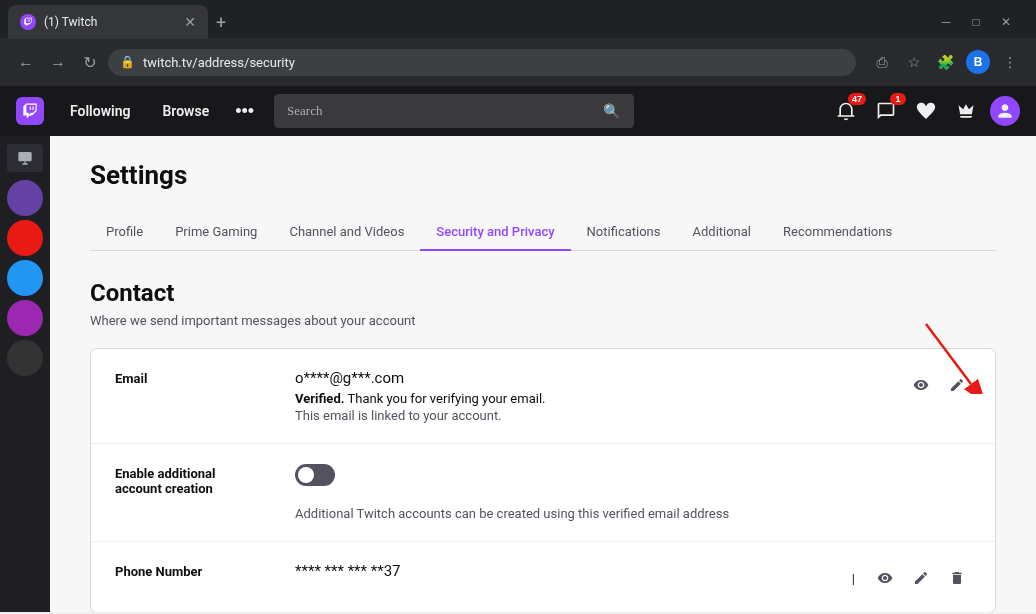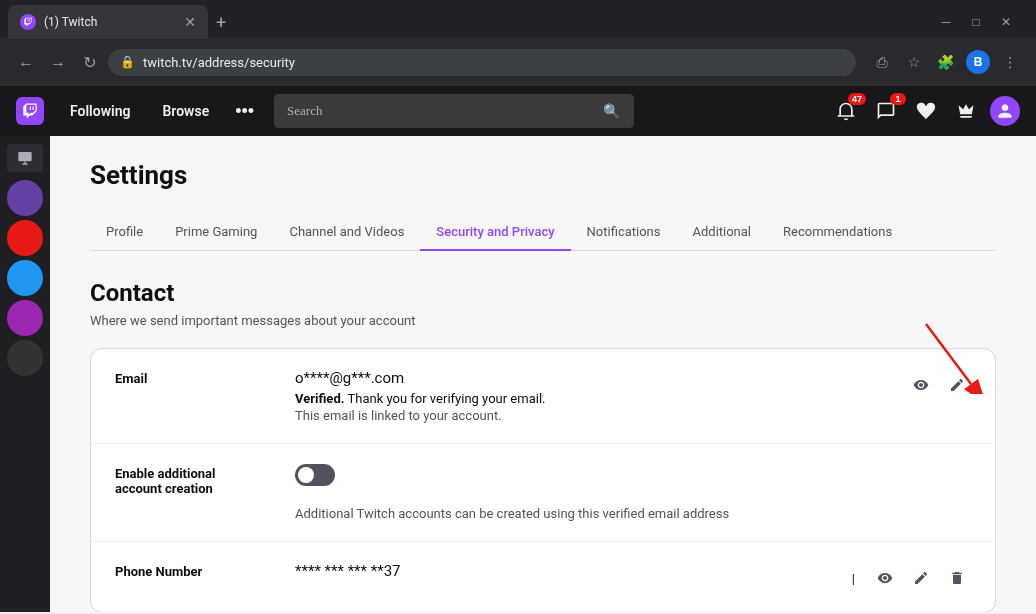--- a/index.html
+++ b/index.html
@@ -51,21 +51,21 @@
     .main-content { flex: 1; background: #f7f7f8; overflow-y: auto; padding: 24px 40px; }
     .page-title { font-size: 26px; font-weight: 700; color: #0e0e10; margin-bottom: 24px; }
     .settings-tabs { display: flex; align-items: center; border-bottom: 1px solid #dad8de; margin-bottom: 28px; gap: 0; }
     .settings-tab { padding: 10px 16px; font-size: 13px; color: #53535f; cursor: pointer; text-decoration: none; border-bottom: 2px solid transparent; margin-bottom: -1px; white-space: nowrap; }
     .settings-tab.active { color: #9147ff; border-bottom-color: #9147ff; font-weight: 500; }
 
     
     .section-title { font-size: 24px; font-weight: 700; color: #0e0e10; margin-bottom: 6px; }
     .section-desc { font-size: 13px; color: #53535f; margin-bottom: 20px; }
 
-    .settings-card { background: white; border: 1px solid #dad8de; border-radius: 12px; margin-bottom: 4px; }
+    .settings-card { background: white; border: 1px solid #dad8de; border-radius: 7px; margin-bottom: 4px; }
     .card-row { display: flex; align-items: flex-start; padding: 20px 24px; border-bottom: 1px solid #f0eff2; }
     .card-row:last-child { border-bottom: none; }
     .card-label { font-size: 13px; font-weight: 700; color: #0e0e10; min-width: 180px; padding-top: 2px; }
     .card-content { flex: 1; }
     .card-value { font-size: 15px; color: #0e0e10; margin-bottom: 4px; font-weight: 400; }
     .card-verified { font-size: 13px; color: #0e0e10; margin-bottom: 2px; }
     .card-verified strong { font-weight: 700; }
     .card-sublabel { font-size: 13px; color: #53535f; }
     .card-actions { display: flex; align-items: center; gap: 8px; margin-left: auto; padding-top: 2px; position: relative; }
     .icon-btn { background: none; border: none; cursor: pointer; color: #53535f; font-size: 16px; width: 28px; height: 28px; display: flex; align-items: center; justify-content: center; border-radius: 4px; }

